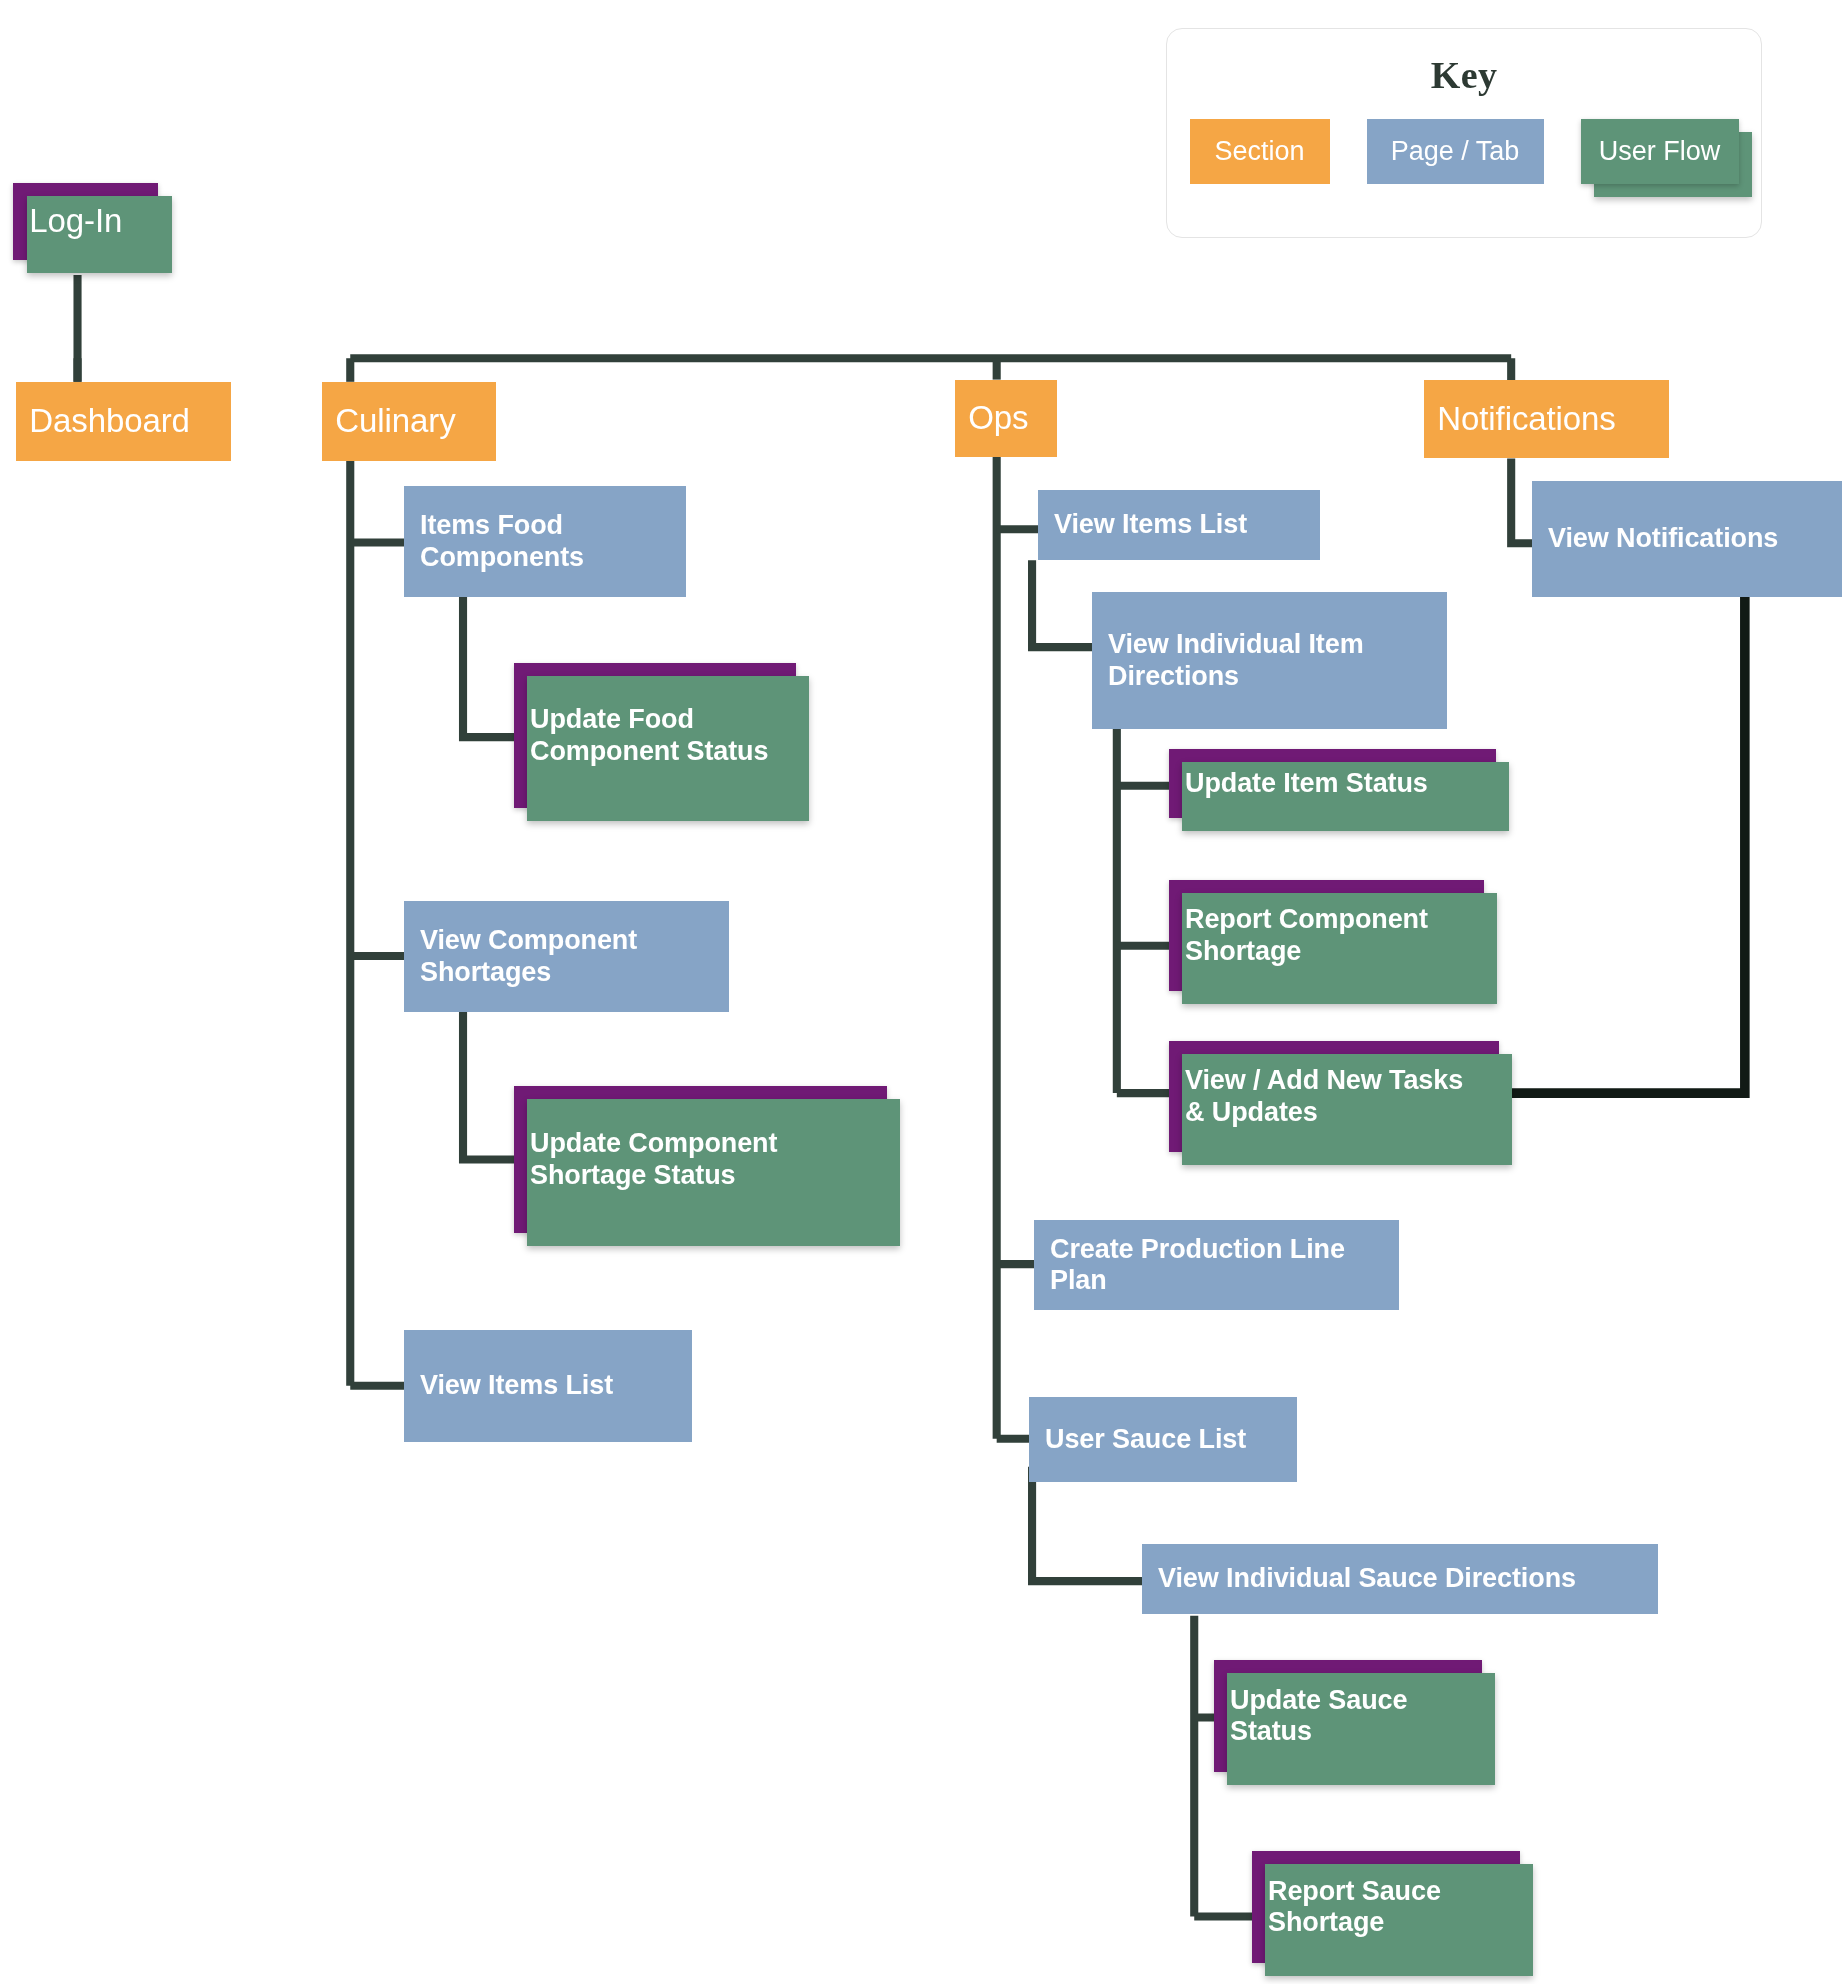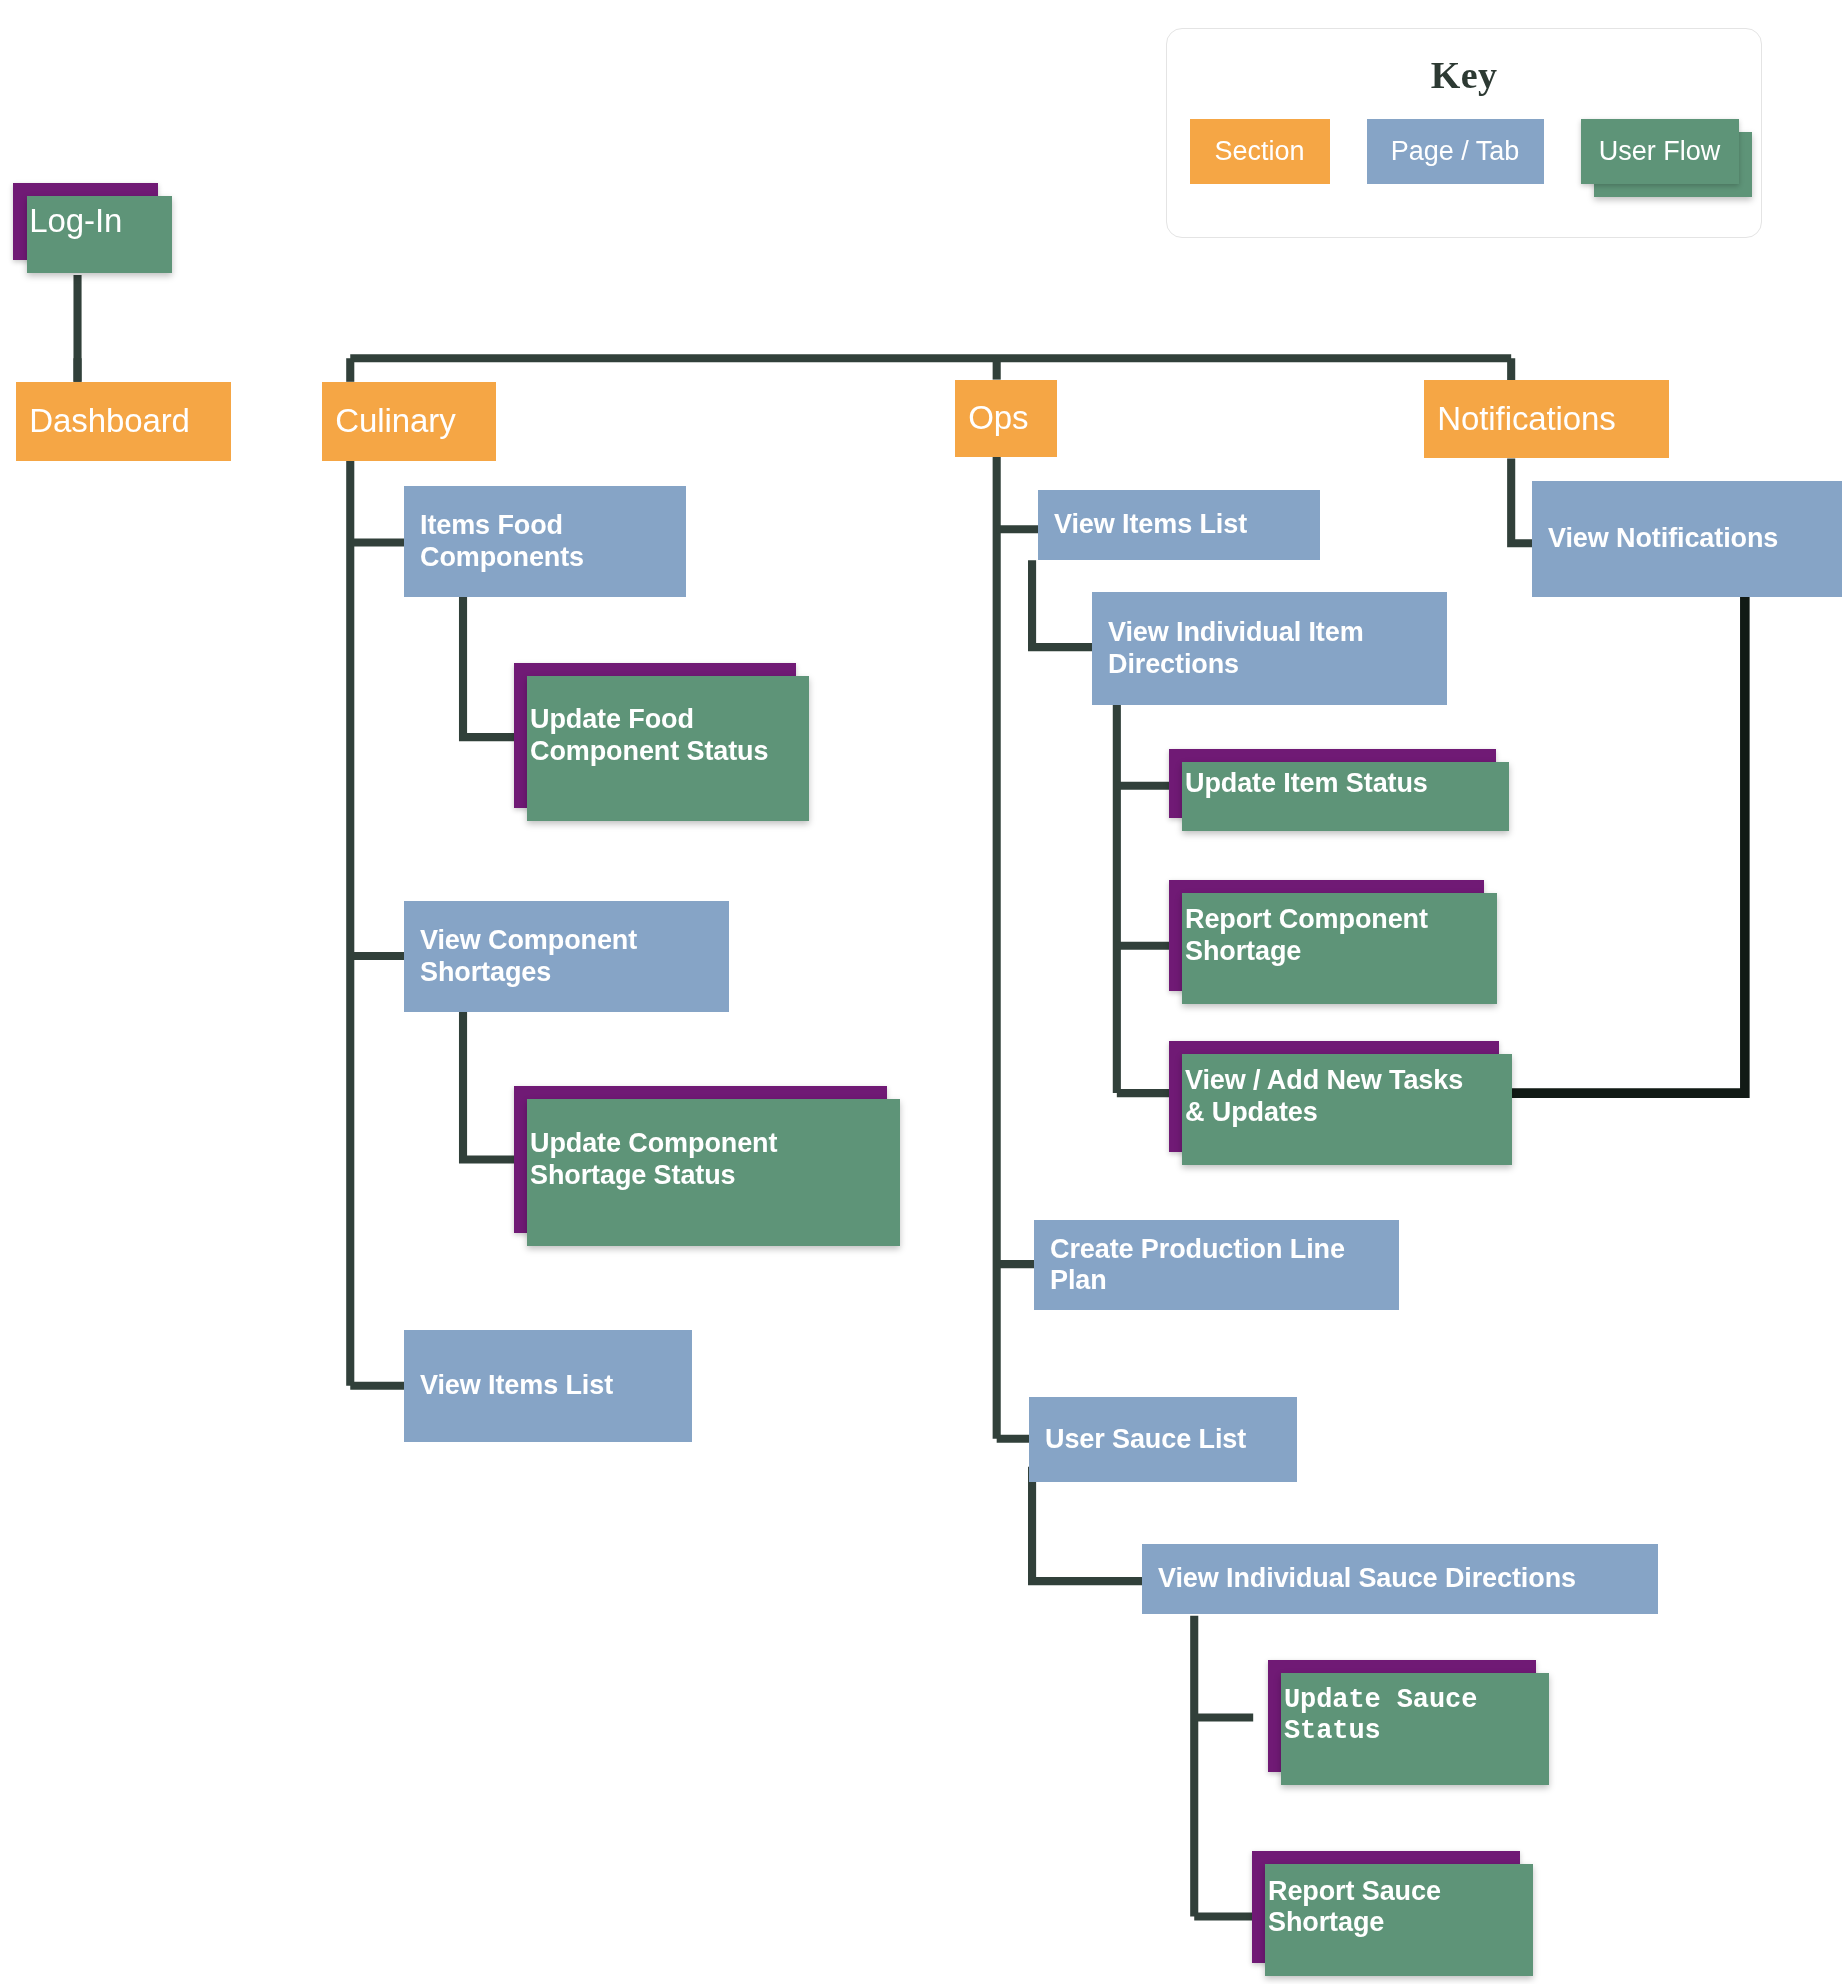--- a/index.html
+++ b/index.html
@@ -239,21 +239,21 @@
   </div>
 
   <div class="node page" style="left:404px; top:1330px; width:288px; height:112px;">
     <span class="label">View Items List</span>
   </div>
 
   <div class="node page" style="left:1038px; top:490px; width:282px; height:70px;">
     <span class="label">View Items List</span>
   </div>
 
-  <div class="node page" style="left:1092px; top:592px; width:355px; height:113px;">
+  <div class="node page" style="left:1092px; top:592px; width:355px; height:137px;">
     <span class="label">View Individual Item Directions</span>
   </div>
 
   <div class="node flow" style="left:1169px; top:749px; width:327px; height:69px;">
     <span class="label">Update Item Status</span>
   </div>
 
   <div class="node flow" style="left:1169px; top:880px; width:315px; height:111px;">
     <span class="label">Report Component Shortage</span>
   </div>
@@ -267,21 +267,21 @@
   </div>
 
   <div class="node page" style="left:1029px; top:1397px; width:268px; height:85px;">
     <span class="label">User Sauce List</span>
   </div>
 
   <div class="node page" style="left:1142px; top:1544px; width:516px; height:70px;">
     <span class="label">View Individual Sauce Directions</span>
   </div>
 
-  <div class="node flow" style="left:1268px; top:1660px; width:268px; height:112px;font-family:Liberation Mono, monospace;">
+  <div class="node flow" style="left:1214px; top:1660px; width:268px; height:112px;">
     <span class="label">Update Sauce Status</span>
   </div>
 
   <div class="node flow" style="left:1252px; top:1851px; width:268px; height:112px;">
     <span class="label">Report Sauce Shortage</span>
   </div>
 
   <div class="node page" style="left:1532px; top:481px; width:311px; height:116px;">
     <span class="label">View Notifications</span>
   </div>

